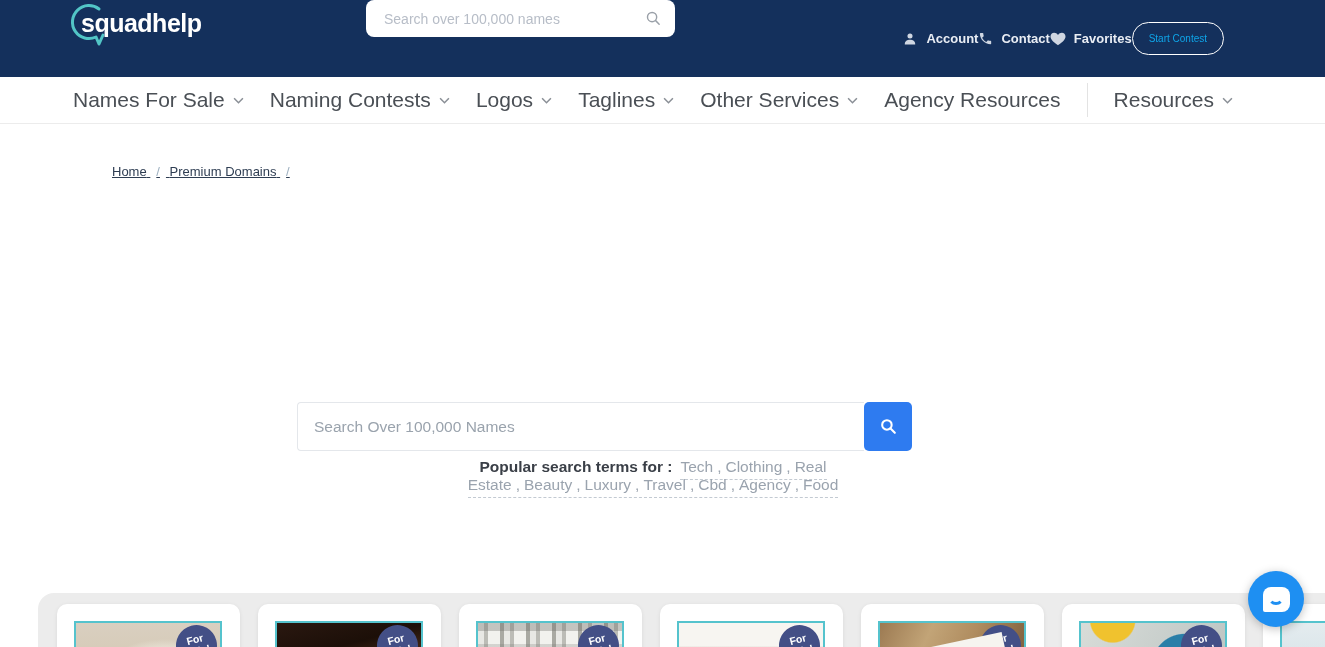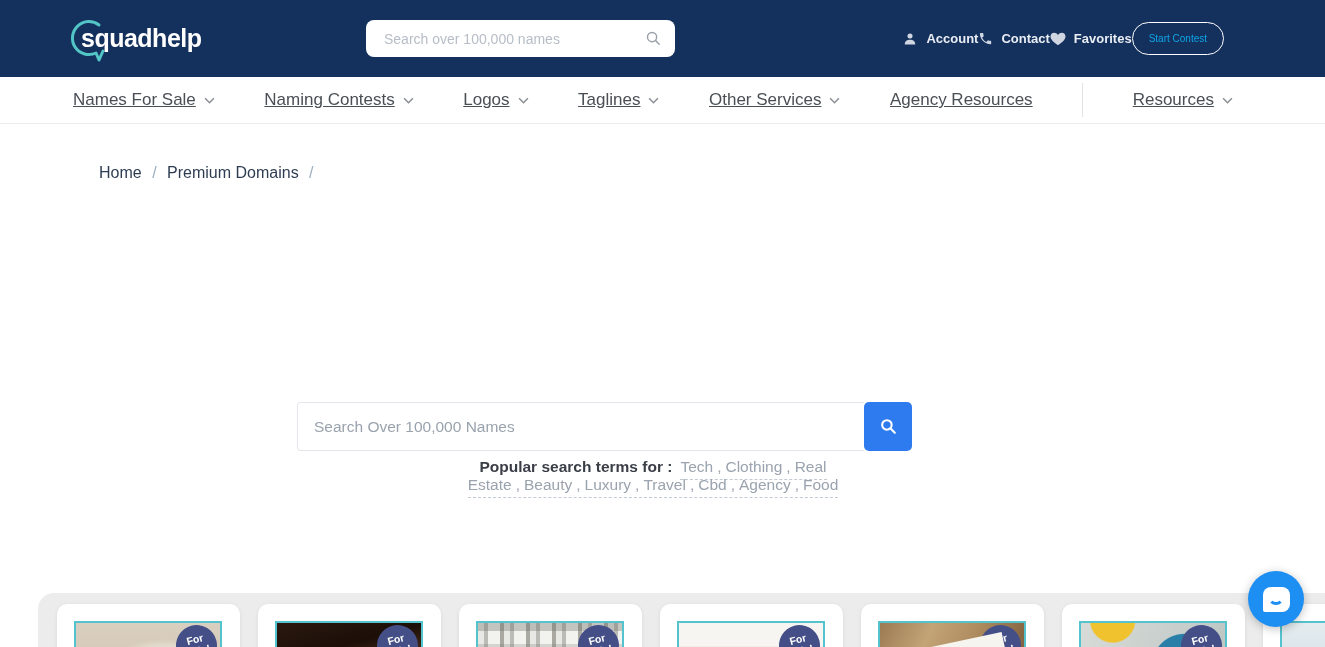--- a/index.html
+++ b/index.html
@@ -1,43 +1,43 @@
 <!DOCTYPE html>
 <html><head>
 <meta charset="utf-8">
 <style>
   * { margin:0; padding:0; box-sizing:border-box; }
   body { font-family:"Liberation Sans", sans-serif; background:#ffffff; }
   .page { position:relative; width:1325px; height:647px; overflow:hidden; background:#ffffff; }
 
   
   .topbar { position:absolute; top:0; left:0; width:100%; height:77px; background:#14305c;
-            display:flex; align-items:center; padding:0 101px 0 75px; }
+            display:flex; padding:0 101px 0 75px; }
   .logo { position:relative; display:flex; align-items:center; width:130px; height:46px; cursor:pointer; }
   .logo svg { position:absolute; left:-9px; top:1px; }
   .logo-text { position:relative; color:#ffffff; font-size:25px; font-weight:700; letter-spacing:-0.5px; margin-left:6px; }
   .hdr-search { position:relative; margin-left:161px; width:309px; }
   .hdr-search input { width:100%; height:37px; border:none; border-radius:8px; background:#ffffff;
                       padding:0 40px 0 18px; font-size:14px; color:#333; font-family:"Liberation Sans",sans-serif; }
   .hdr-search input::placeholder { color:#b7bdc7; }
   .hdr-search .mag { position:absolute; right:13px; top:10px; }
   .hdr-right { margin-left:auto; display:flex; align-items:center; }
   .hdr-link { display:flex; align-items:center; gap:8px; color:#e9edf4; font-size:13px; font-weight:700; cursor:pointer; }
   .btn-outline { border:1px solid #ffffff; border-radius:17px; background:transparent; color:#0ea5e9;
                  font-size:10px; font-weight:400; padding:10px 16px; cursor:pointer; font-family:"Liberation Sans",sans-serif; }
 
   
   .catnav { position:absolute; top:77px; left:0; width:100%; height:47px; background:#ffffff;
             border-bottom:1px solid #ececec; display:flex; align-items:center;
             padding:0 92px 0 73px; justify-content:space-between; }
-  .catnav-item { display:flex; align-items:center; gap:8px; font-size:17px; color:#4a4f55; font-weight:500; cursor:pointer; white-space:nowrap;text-decoration:underline; }
+  .catnav-item { display:flex; align-items:center; gap:8px; font-size:21px; color:#4a4f55; font-weight:500; cursor:pointer; white-space:nowrap; }
   .nav-divider { width:1px; height:34px; background:#e3e3e3; }
 
   
-  .breadcrumb { position:absolute; top:164px; left:99px; font-size:16px; color:#2e3d52; font-weight:500; }
+  .breadcrumb { position:absolute; top:164px; left:112px; font-size:13px; color:#2e3d52; font-weight:500;text-decoration:underline; }
   .breadcrumb a { color:#2e3d52; text-decoration:none; cursor:pointer; }
   .crumb-sep { color:#9db0c0; margin:0 6px; font-weight:400; }
 
   
   .hero-title { position:absolute; top:238px; left:0; right:22px; text-align:center;
                 font-size:42px; font-weight:600; color:#222c3c; letter-spacing:-0.5px; }
   .hero-sub { position:absolute; top:306px; left:0; right:22px; text-align:center;
               font-size:21px; color:#8795a7; }
 
   .search-block { position:absolute; top:402px; left:297px; width:712px; }

